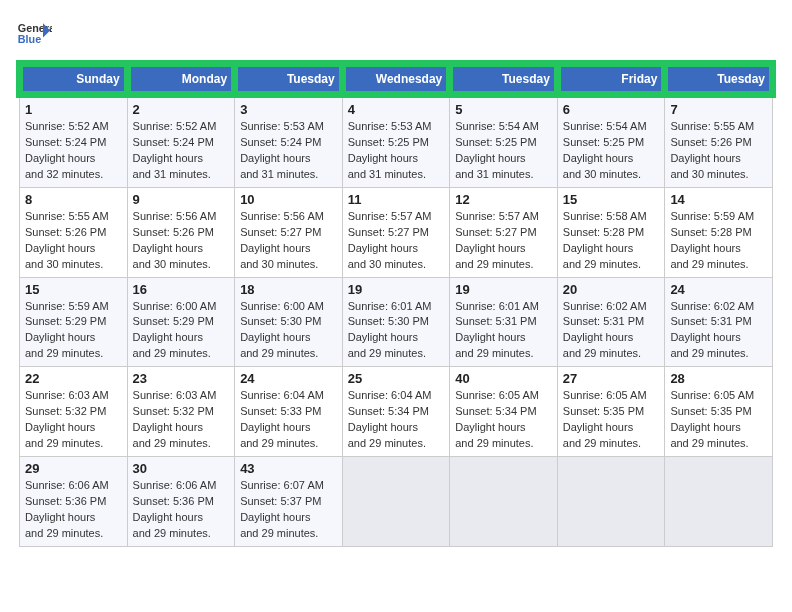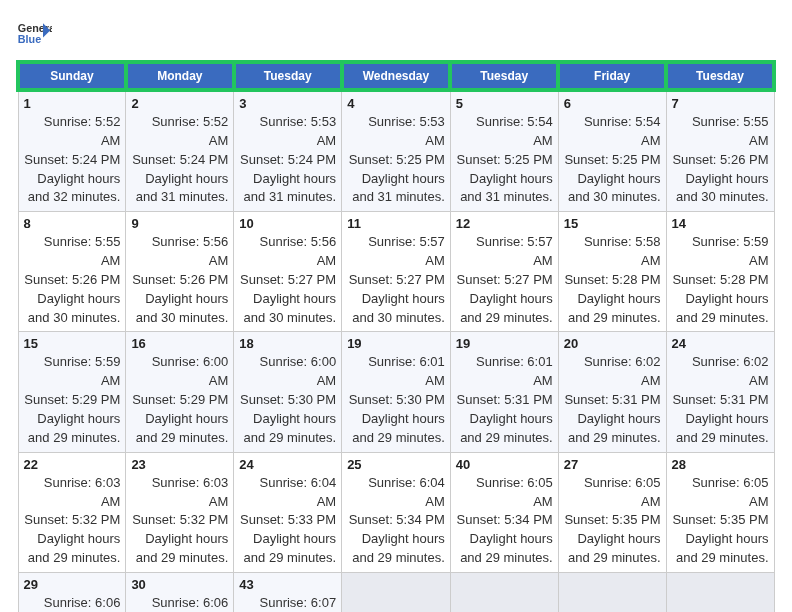--- a/index.html
+++ b/index.html
@@ -40,24 +40,24 @@
     }
     table {
       width: 100%;
       border-collapse: collapse;
       font-size: 10px;
     }
     thead tr th {
       background-color: #3a6bbf;
       color: #fff;
       padding: 5px 4px;
-      text-align: center;
+      text-align: right;
       font-size: 12px;
       font-weight: bold;
-      border: 4px solid #22c55e;
+      border: 7px solid #22c55e;
     }
     tbody tr td {
       border: 1px solid #ccc;
       padding: 4px 5px;
       vertical-align: top;
       height: 78px;
       background: #fff;
     }
     tbody tr:nth-child(odd) td {
       background: #f5f7fc;
@@ -65,24 +65,23 @@
     tbody tr td.empty {
       background: #e8eaf0;
     }
     .day-num {
       font-size: 13px;
       font-weight: bold;
       color: #222;
       margin-bottom: 2px;
     }
     .day-detail {
-      font-size: 13px;
+      font-size: 11px;
       color: #333;
       line-height: 1.45;
-      text-align: right;
     }
   </style>
 </head>
 <body>
 
 <div class="header-area">
   <div class="logo">
     <svg class="logo-icon" viewBox="0 0 40 40">
       <text x="2" y="18" font-size="12" font-weight="bold" fill="#333">General</text>
       <text x="2" y="30" font-size="12" font-weight="bold" fill="#3a6bbf">Blue</text>

